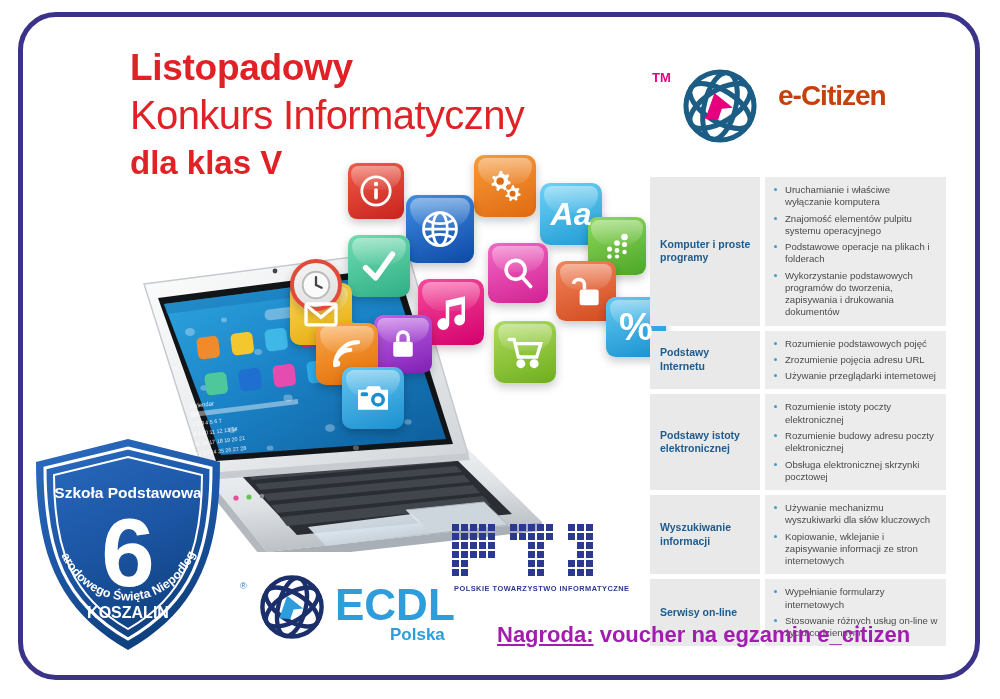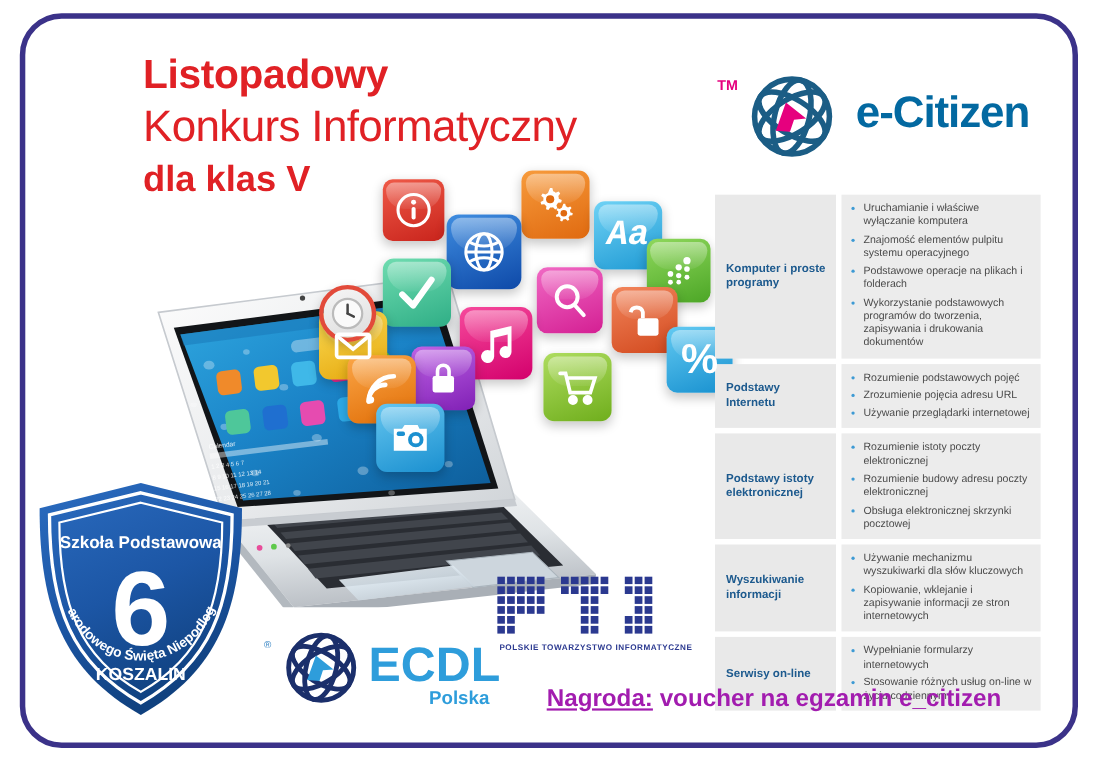--- a/index.html
+++ b/index.html
@@ -27,21 +27,21 @@
   
   .title-block{position:absolute;left:82px;top:46px;width:580px;margin-left:48px;}
   .t-line1{color:#e02125;font-size:37px;font-weight:bold;line-height:1.18;letter-spacing:-0.3px;}
   .t-line2{color:#e02125;font-size:40px;font-weight:normal;line-height:1.18;letter-spacing:-0.6px;margin-top:2px;}
   .t-line3{color:#e02125;font-size:33px;font-weight:bold;line-height:1.2;margin-top:4px;}
 
   
   .ecitizen{position:absolute;left:650px;top:58px;width:310px;height:100px;}
   .ecitizen .tm{position:absolute;left:2px;top:12px;color:#e6007e;font-size:13px;font-weight:bold;}
   .ecitizen .globe{position:absolute;left:24px;top:2px;width:92px;height:92px;}
-  .ecitizen .word{position:absolute;left:128px;top:22px;color:#0369a1;font-size:40px;font-weight:bold;letter-spacing:-1px;}
+  .ecitizen .word{position:absolute;left:128px;top:22px;color:#c2410c;font-size:28px;font-weight:bold;letter-spacing:-1px;}
 
   
   .table{position:absolute;left:650px;top:177px;width:296px;}
   .trow{display:flex;margin-bottom:5px;}
   .tleft{
     width:110px;background:#e9e9e9;
     display:flex;align-items:center;
     padding:6px 8px 6px 10px;box-sizing:border-box;
     color:#1d5a8e;font-size:10.5px;font-weight:bold;line-height:1.3;
   }
@@ -229,21 +229,21 @@
         <circle cx="12" cy="12" r="9"></circle>
         <ellipse cx="12" cy="12" rx="4" ry="9"></ellipse>
         <line x1="3" y1="12" x2="21" y2="12"></line>
         <path d="M4.6,7 A14,14 0 0 0 19.4,7"></path>
         <path d="M4.6,17 A14,14 0 0 1 19.4,17"></path>
       </svg>
     </div>
 
     <div class="appicon" style="left:244px;top:28px;width:62px;height:62px;background:linear-gradient(160deg,#6fd2f5,#1f9ad4);">
       <div class="gl"></div>
-      <span class="glyph" style="font-family:Liberation Mono, monospace;font-size:32px;font-style:italic;">Aa</span>
+      <span class="glyph" style="font-family:Liberation Sans, sans-serif;font-size:32px;font-style:italic;">Aa</span>
     </div>
 
     <div class="appicon" style="left:292px;top:62px;width:58px;height:58px;background:linear-gradient(160deg,#8fd85c,#4ca626);">
       <div class="gl"></div>
       <svg width="36" height="36" viewBox="0 0 24 24" fill="#fff">
         <circle cx="17" cy="6" r="2.2"></circle>
           <circle cx="12" cy="10" r="1.9"></circle>
           <circle cx="17" cy="11" r="1.7"></circle>
         <circle cx="7" cy="14" r="1.7"></circle>
           <circle cx="12" cy="15" r="1.6"></circle>

